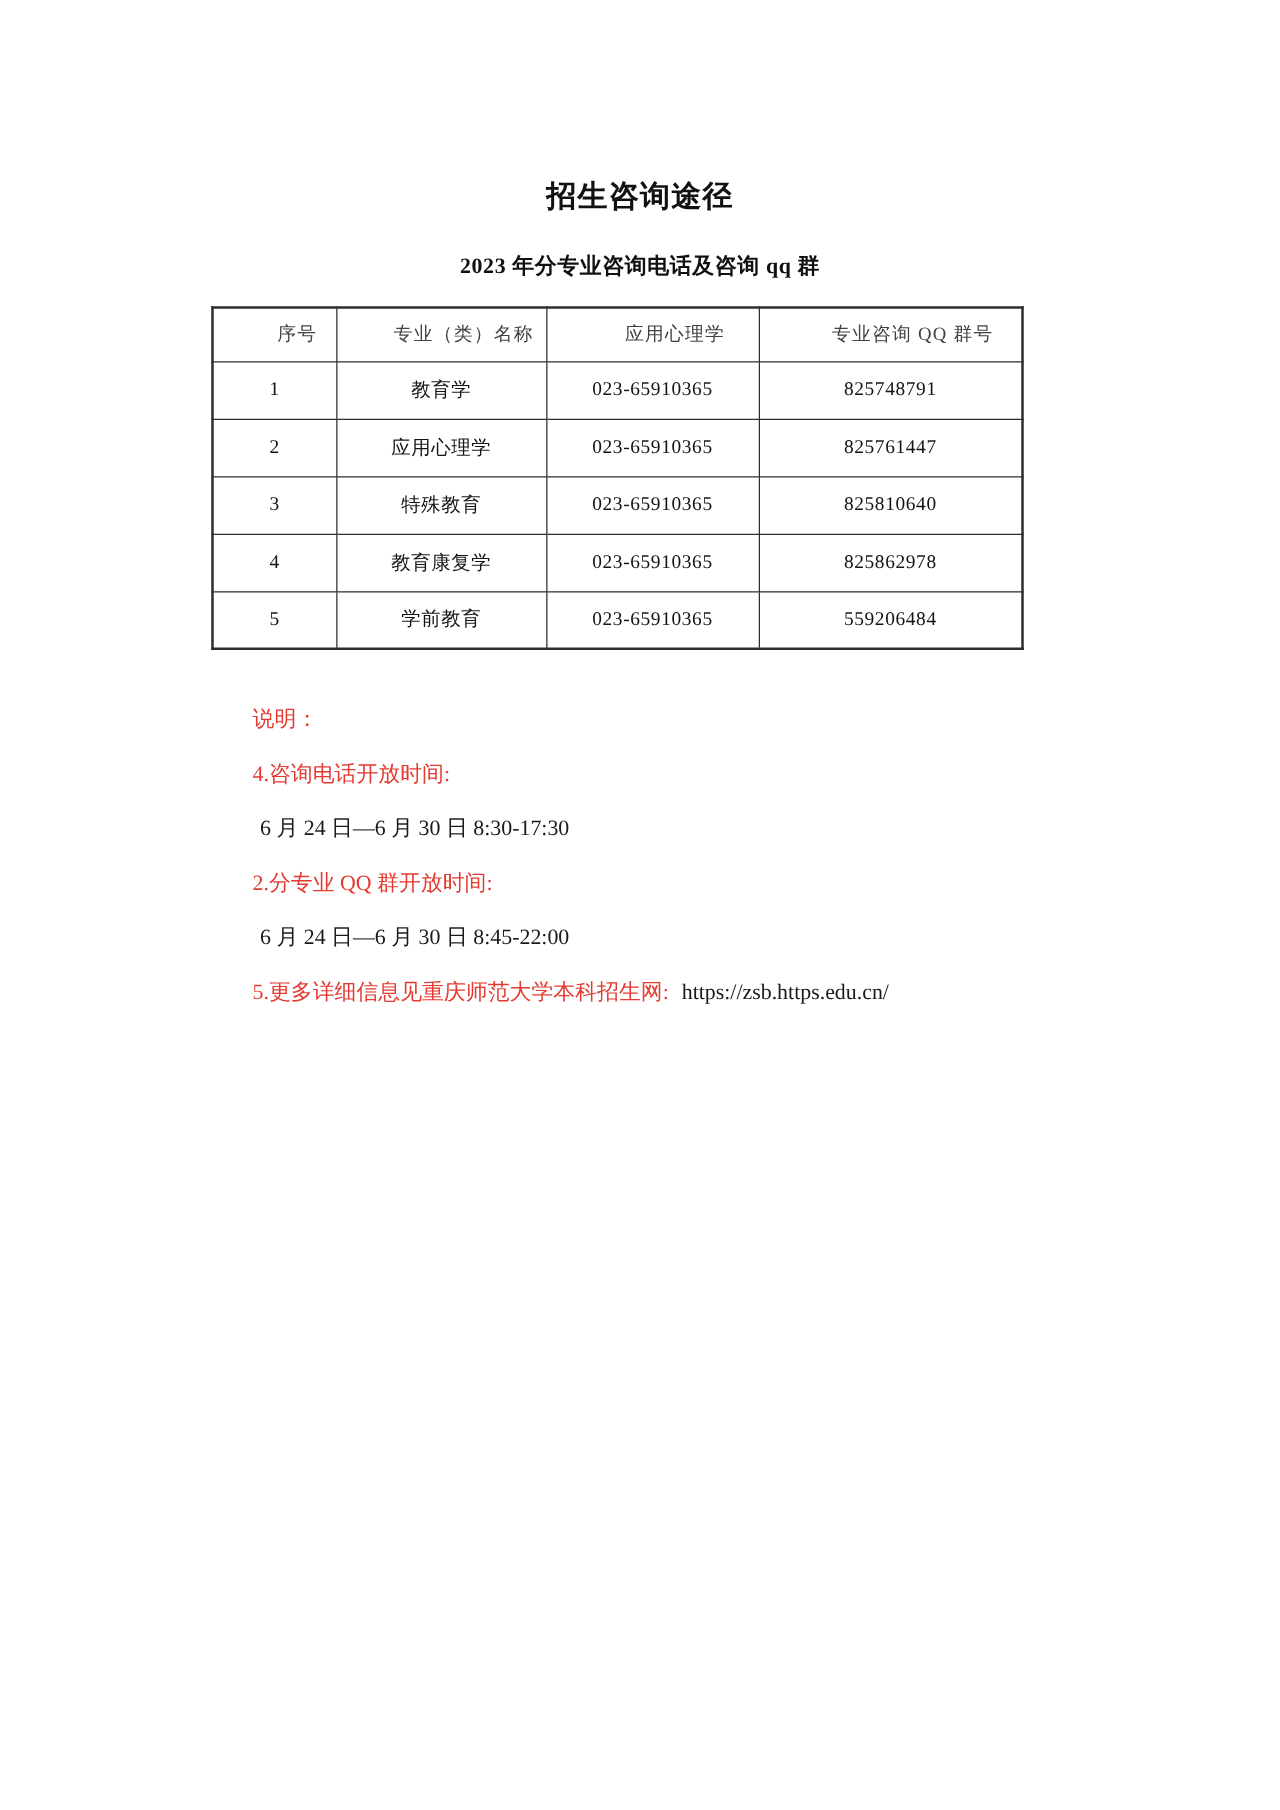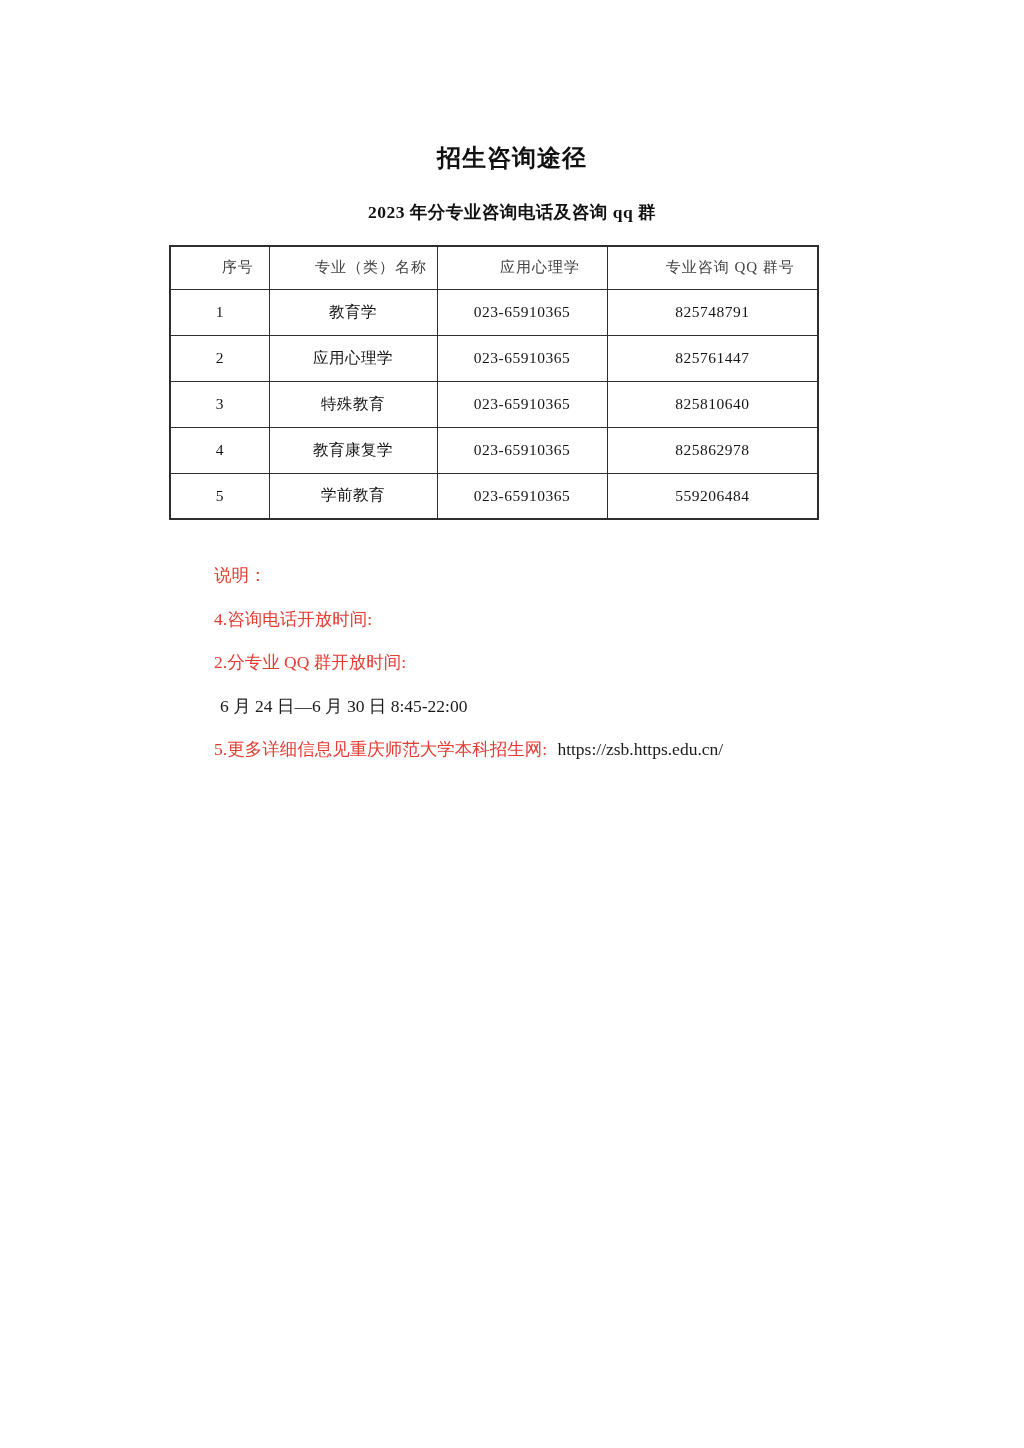--- a/index.html
+++ b/index.html
@@ -76,21 +76,21 @@
   }
   table.consult td {
     height: 46px;
     font-size: 15.5px;
     color: #141414;
     letter-spacing: 0.5px;
   }
   .notes {
     position: absolute;
     top: 540px;
-    left: 196px;
+    left: 184px;
     width: 640px;
     font-size: 17.5px;
   }
   .note-line {
     height: 40.5px;
     line-height: 40.5px;
     white-space: nowrap;
   }
   .red { color: var(--accent-red); }
 </style>
@@ -153,20 +153,23 @@
   </table>
 
   <div class="notes">
     <div class="note-line">
       <span class="red">说明：</span>
     </div>
     <div class="note-line">
       <span class="red">4.咨询电话开放时间:</span><span></span>
     </div>
     <div class="note-line">
+      <span class="red"></span><span>6 月 24 日—6 月 30 日 8:30-17:30</span>
+    </div>
+    <div class="note-line">
       <span class="red">2.分专业 QQ 群开放时间:</span><span></span>
     </div>
     <div class="note-line">
       <span class="red"></span><span>6 月 24 日—6 月 30 日 8:45-22:00</span>
     </div>
     <div class="note-line">
       <span class="red">5.更多详细信息见重庆师范大学本科招生网:</span><span> https://zsb.https.edu.cn/</span>
     </div>
   </div>
 

